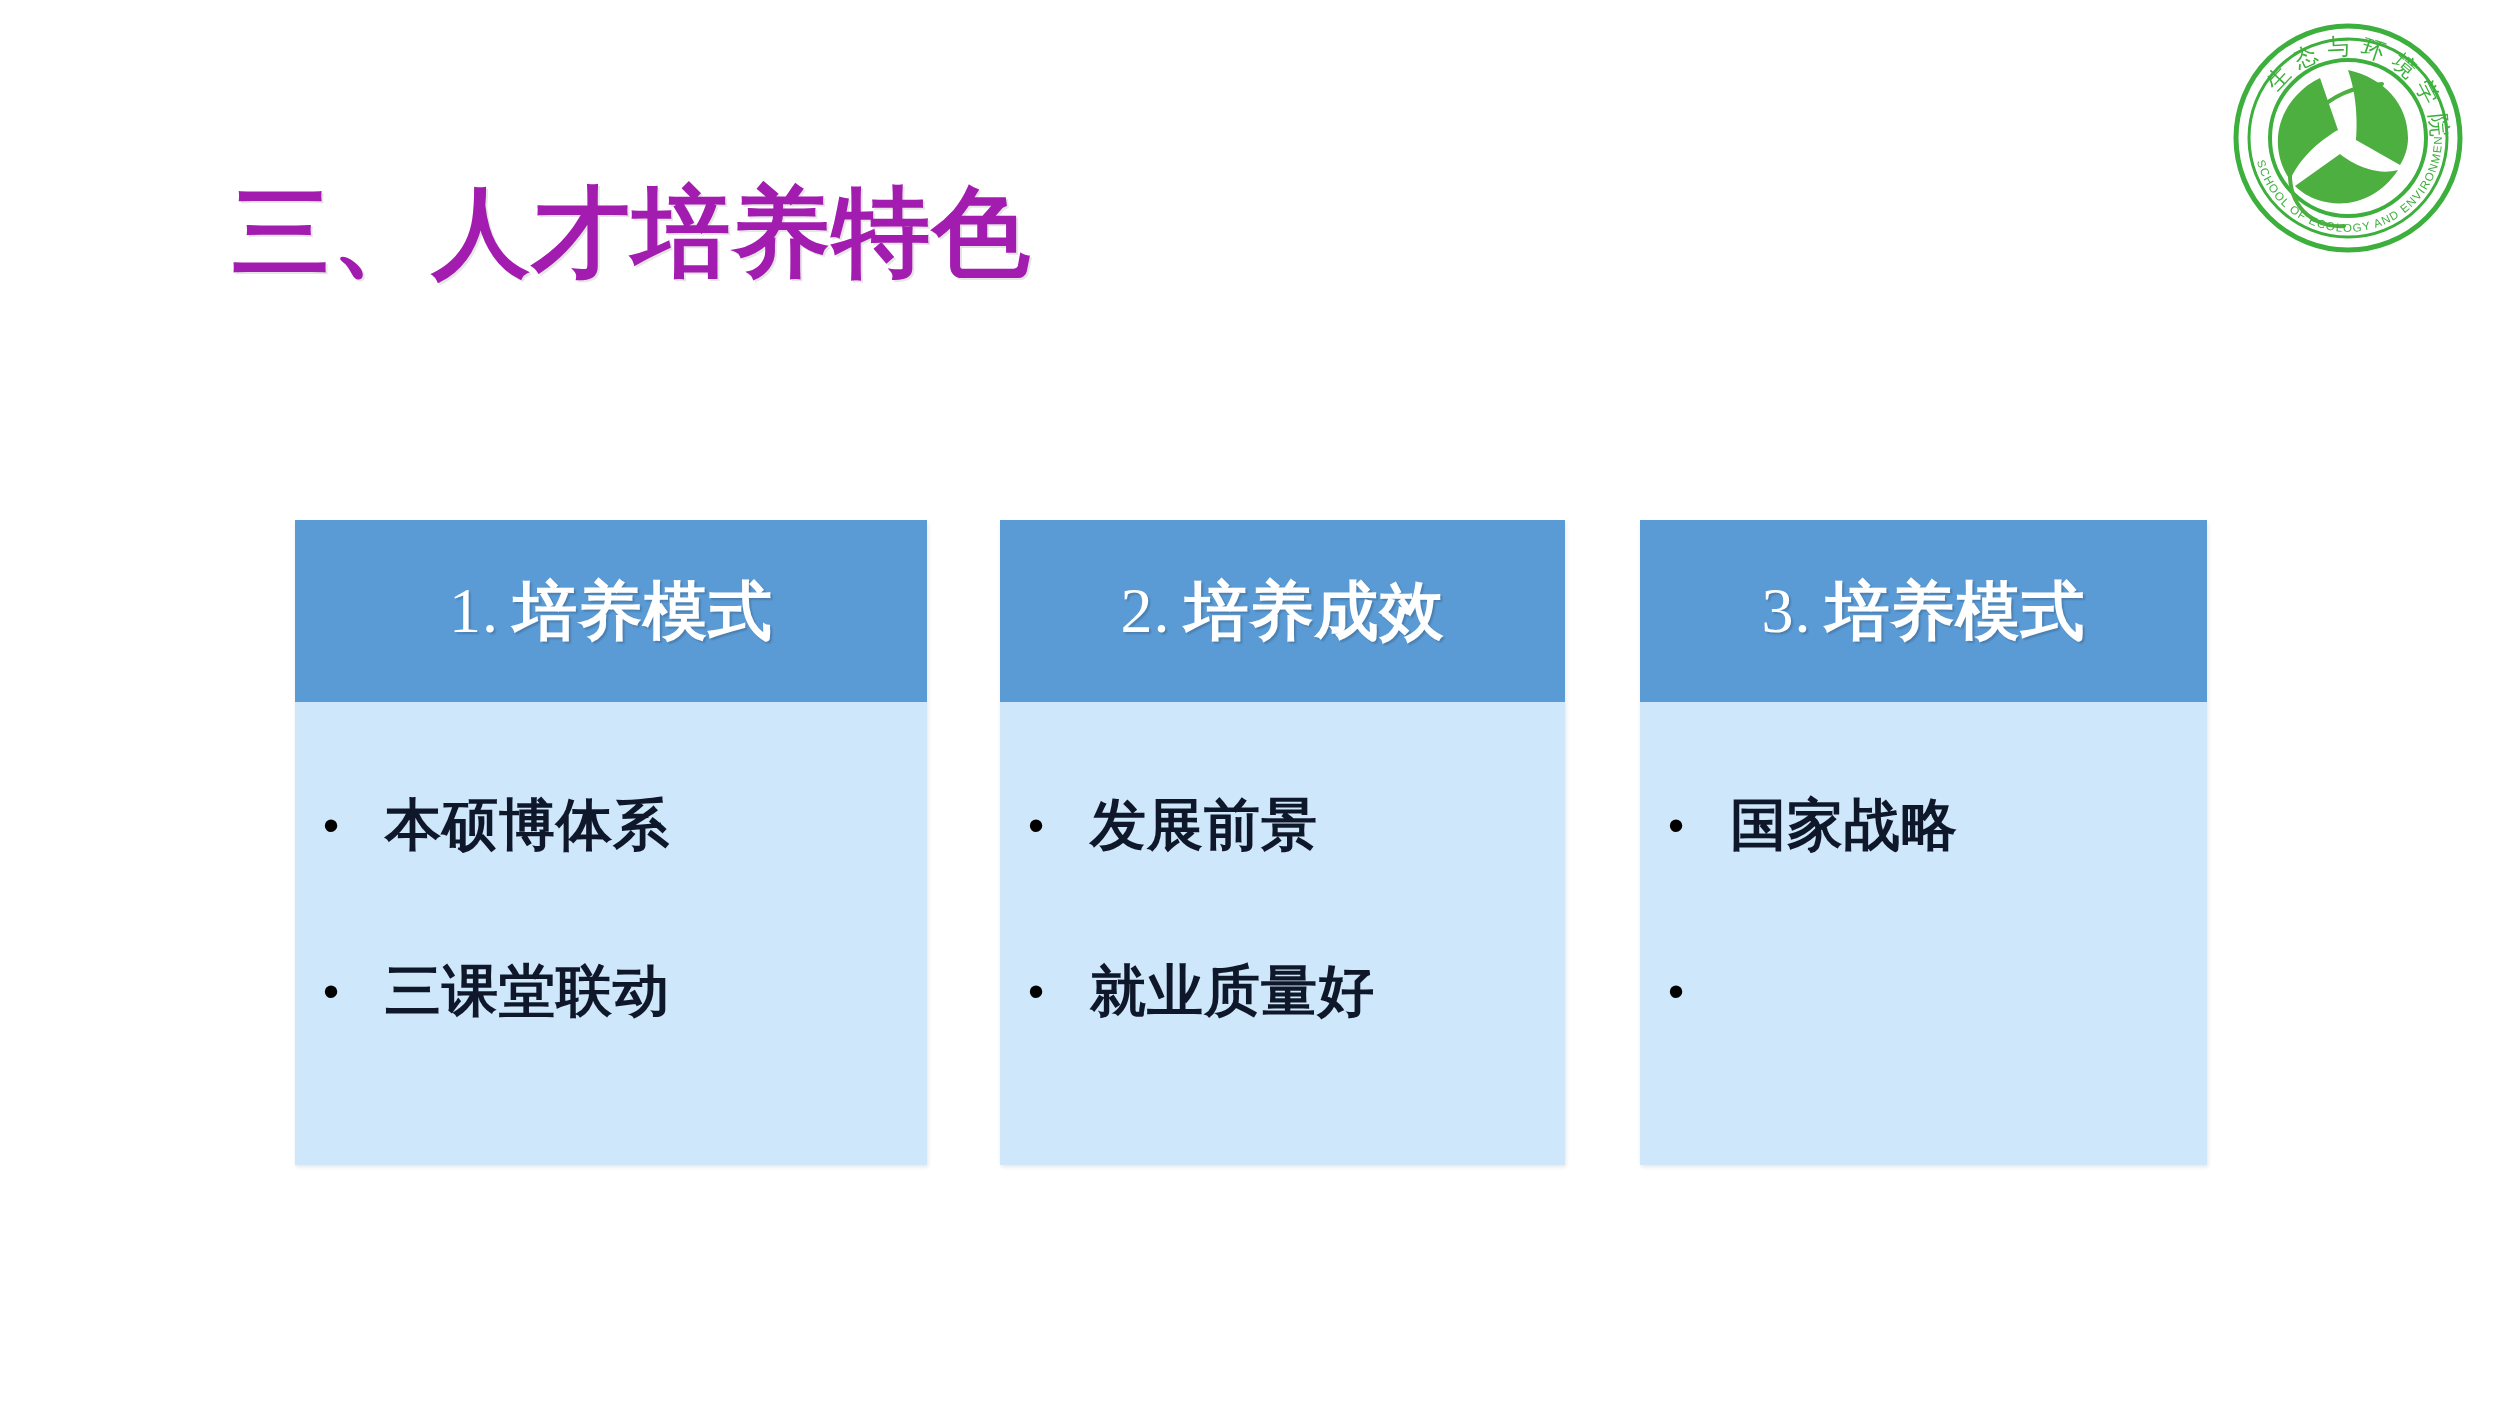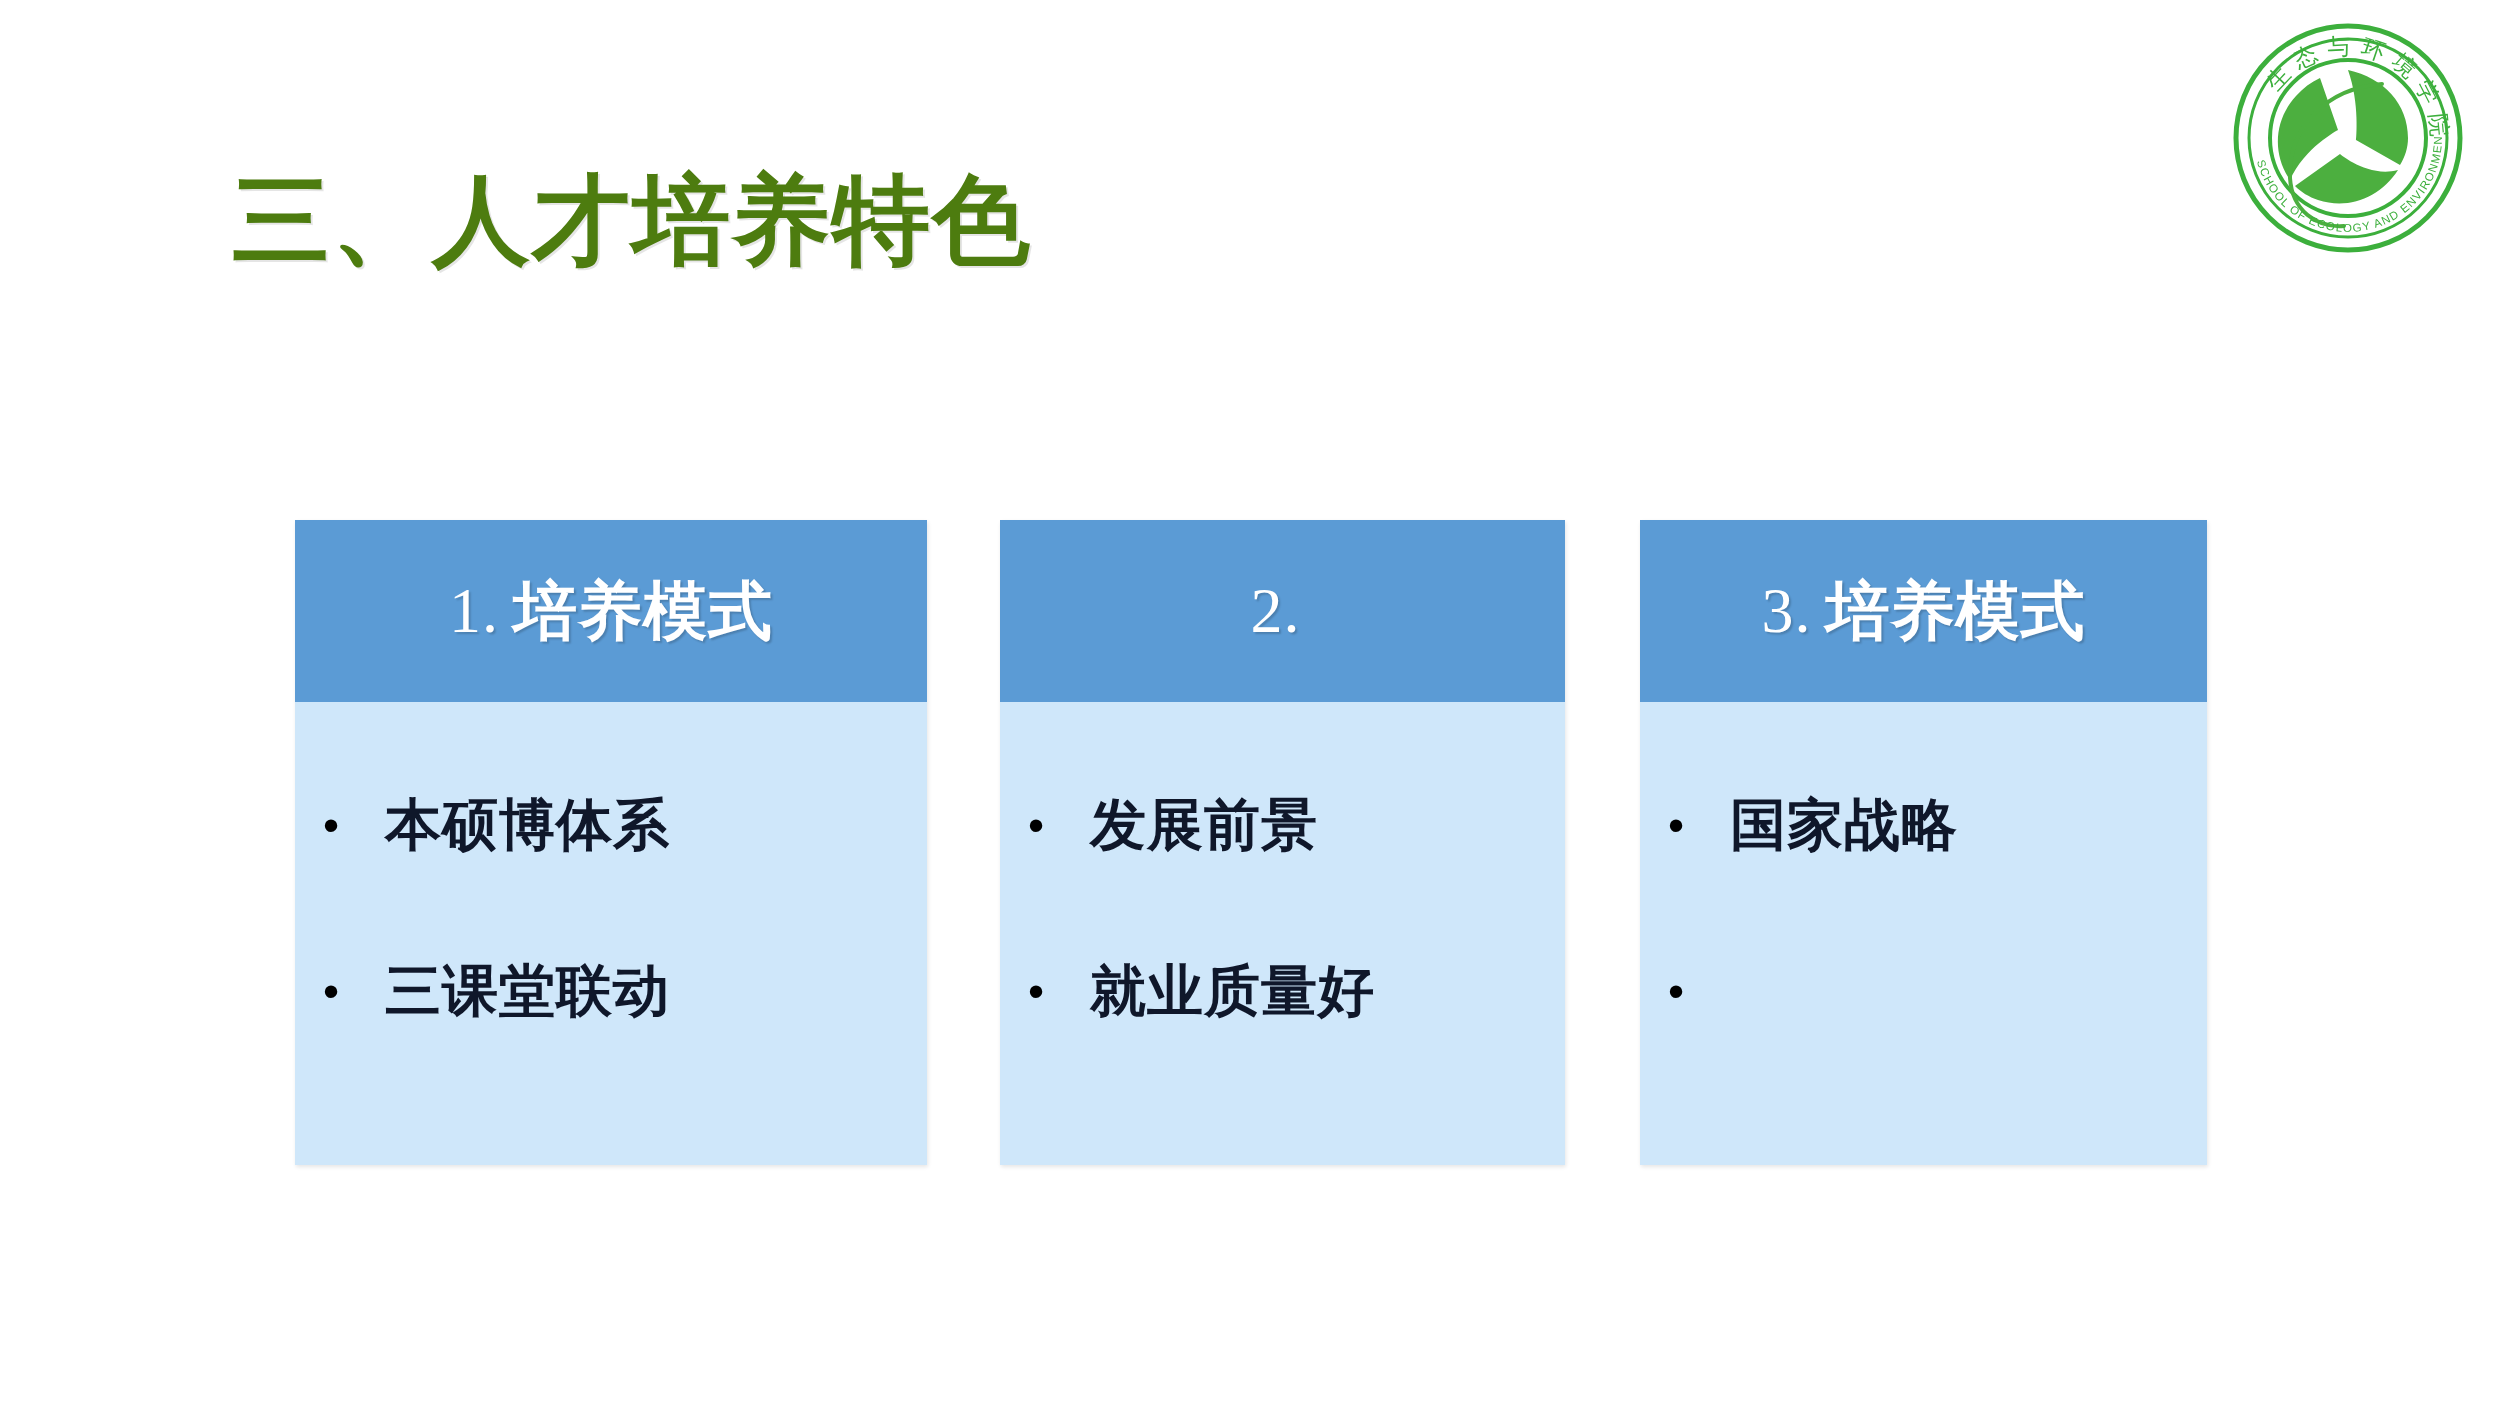--- a/index.html
+++ b/index.html
@@ -22,24 +22,24 @@
     position: relative;
     width: 2500px;
     height: 1406px;
     background: #ffffff;
   }
 
   
   .slide-title {
     position: absolute;
     left: 232px;
-    top: 164px;
+    top: 176px;
     font-size: 98px;
     font-weight: bold;
-    color: #4d7c0f;
+    color: #a21caf;
     letter-spacing: 2px;
     line-height: 1.15;
     white-space: nowrap;
     text-shadow: 2px 2px 0 rgba(0,0,0,0.10);
   }
 
   
   .logo {
     position: absolute;
     left: 2232px;
@@ -185,20 +185,21 @@
         <div class="bullet-item">
           <span class="bullet-dot">•</span>
           <span class="bullet-text">三课堂联动</span>
         </div>
       </div>
     </div>
 
     <div class="card card-2">
       <div class="card-header">
         <span class="num">2.</span>
+        <span>培养成效</span>
       </div>
       <div class="card-body">
         <div class="bullet-item">
           <span class="bullet-dot">•</span>
           <span class="bullet-text">发展前景</span>
         </div>
         <div class="bullet-item">
           <span class="bullet-dot">•</span>
           <span class="bullet-text">就业质量好</span>
         </div>

